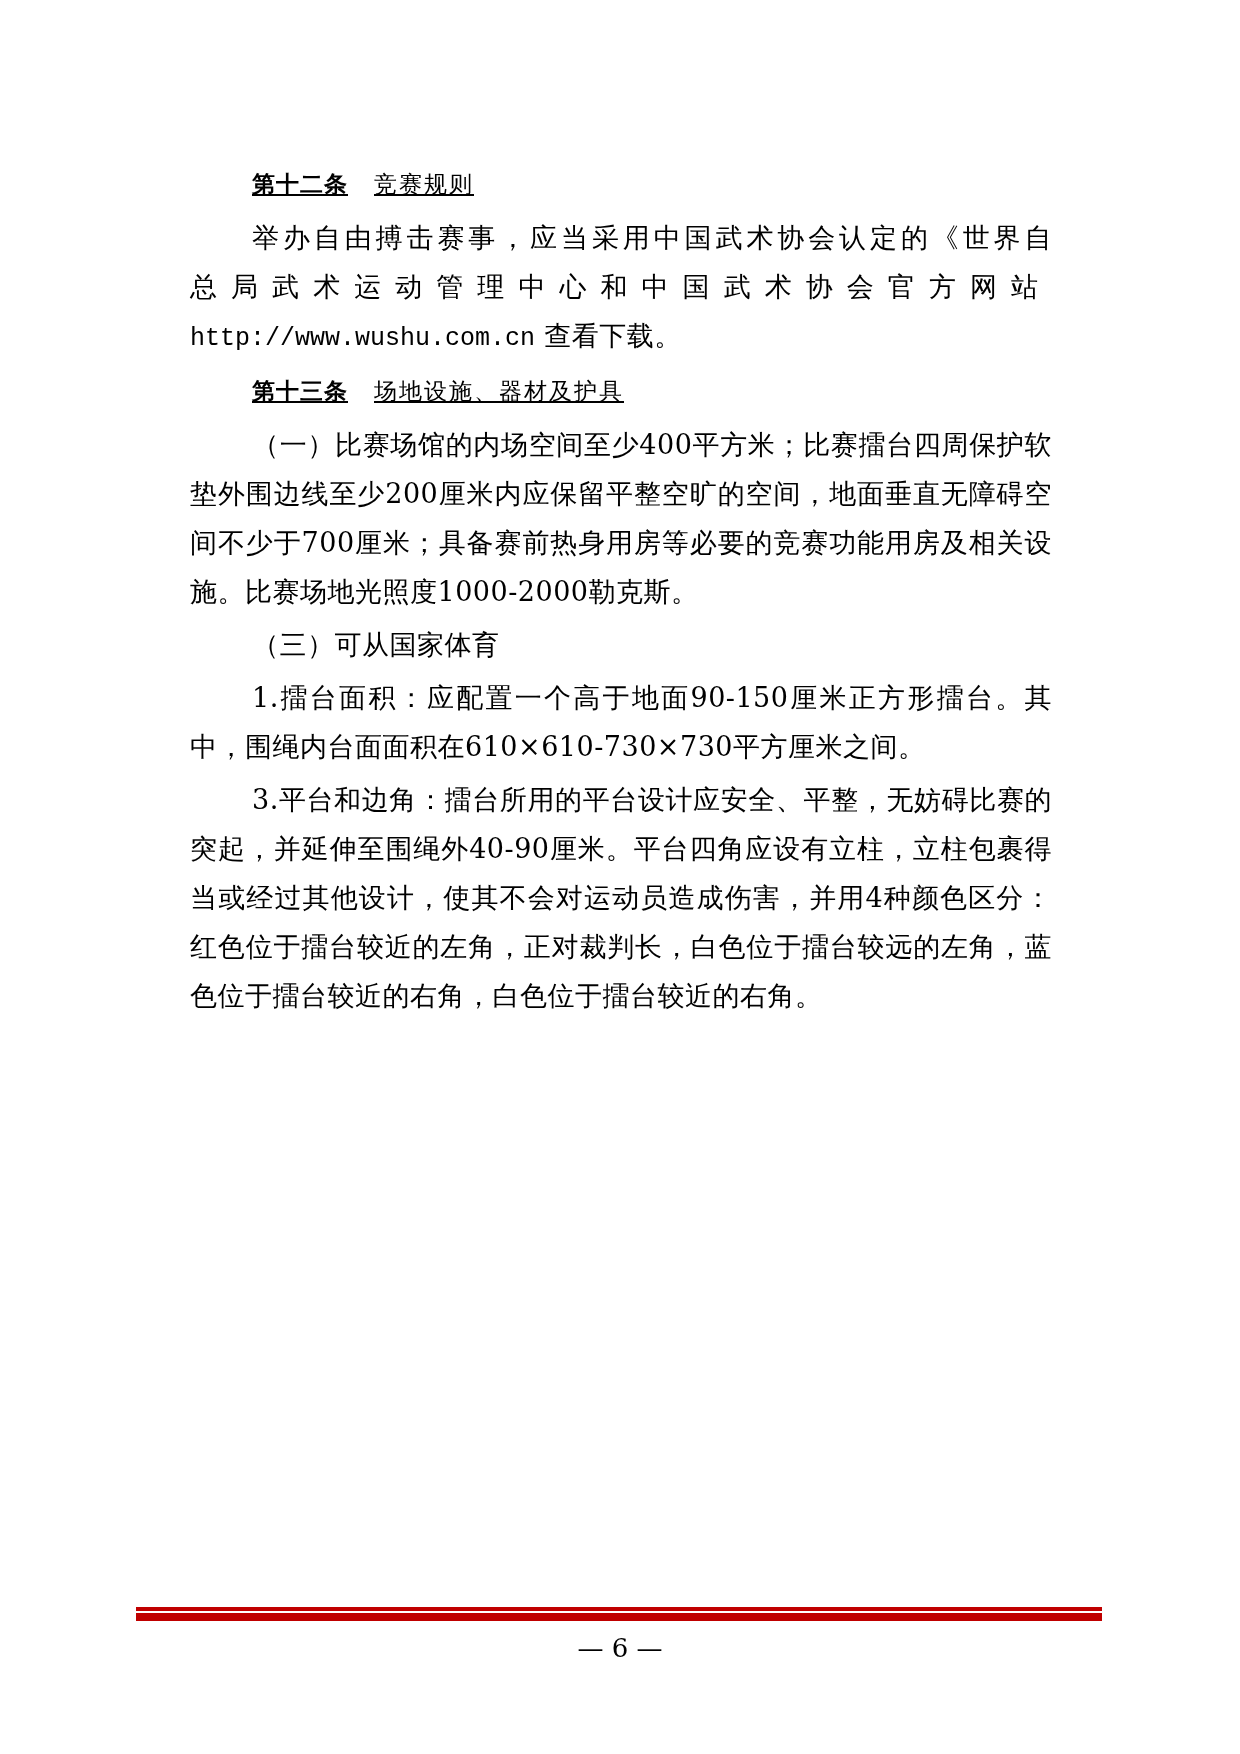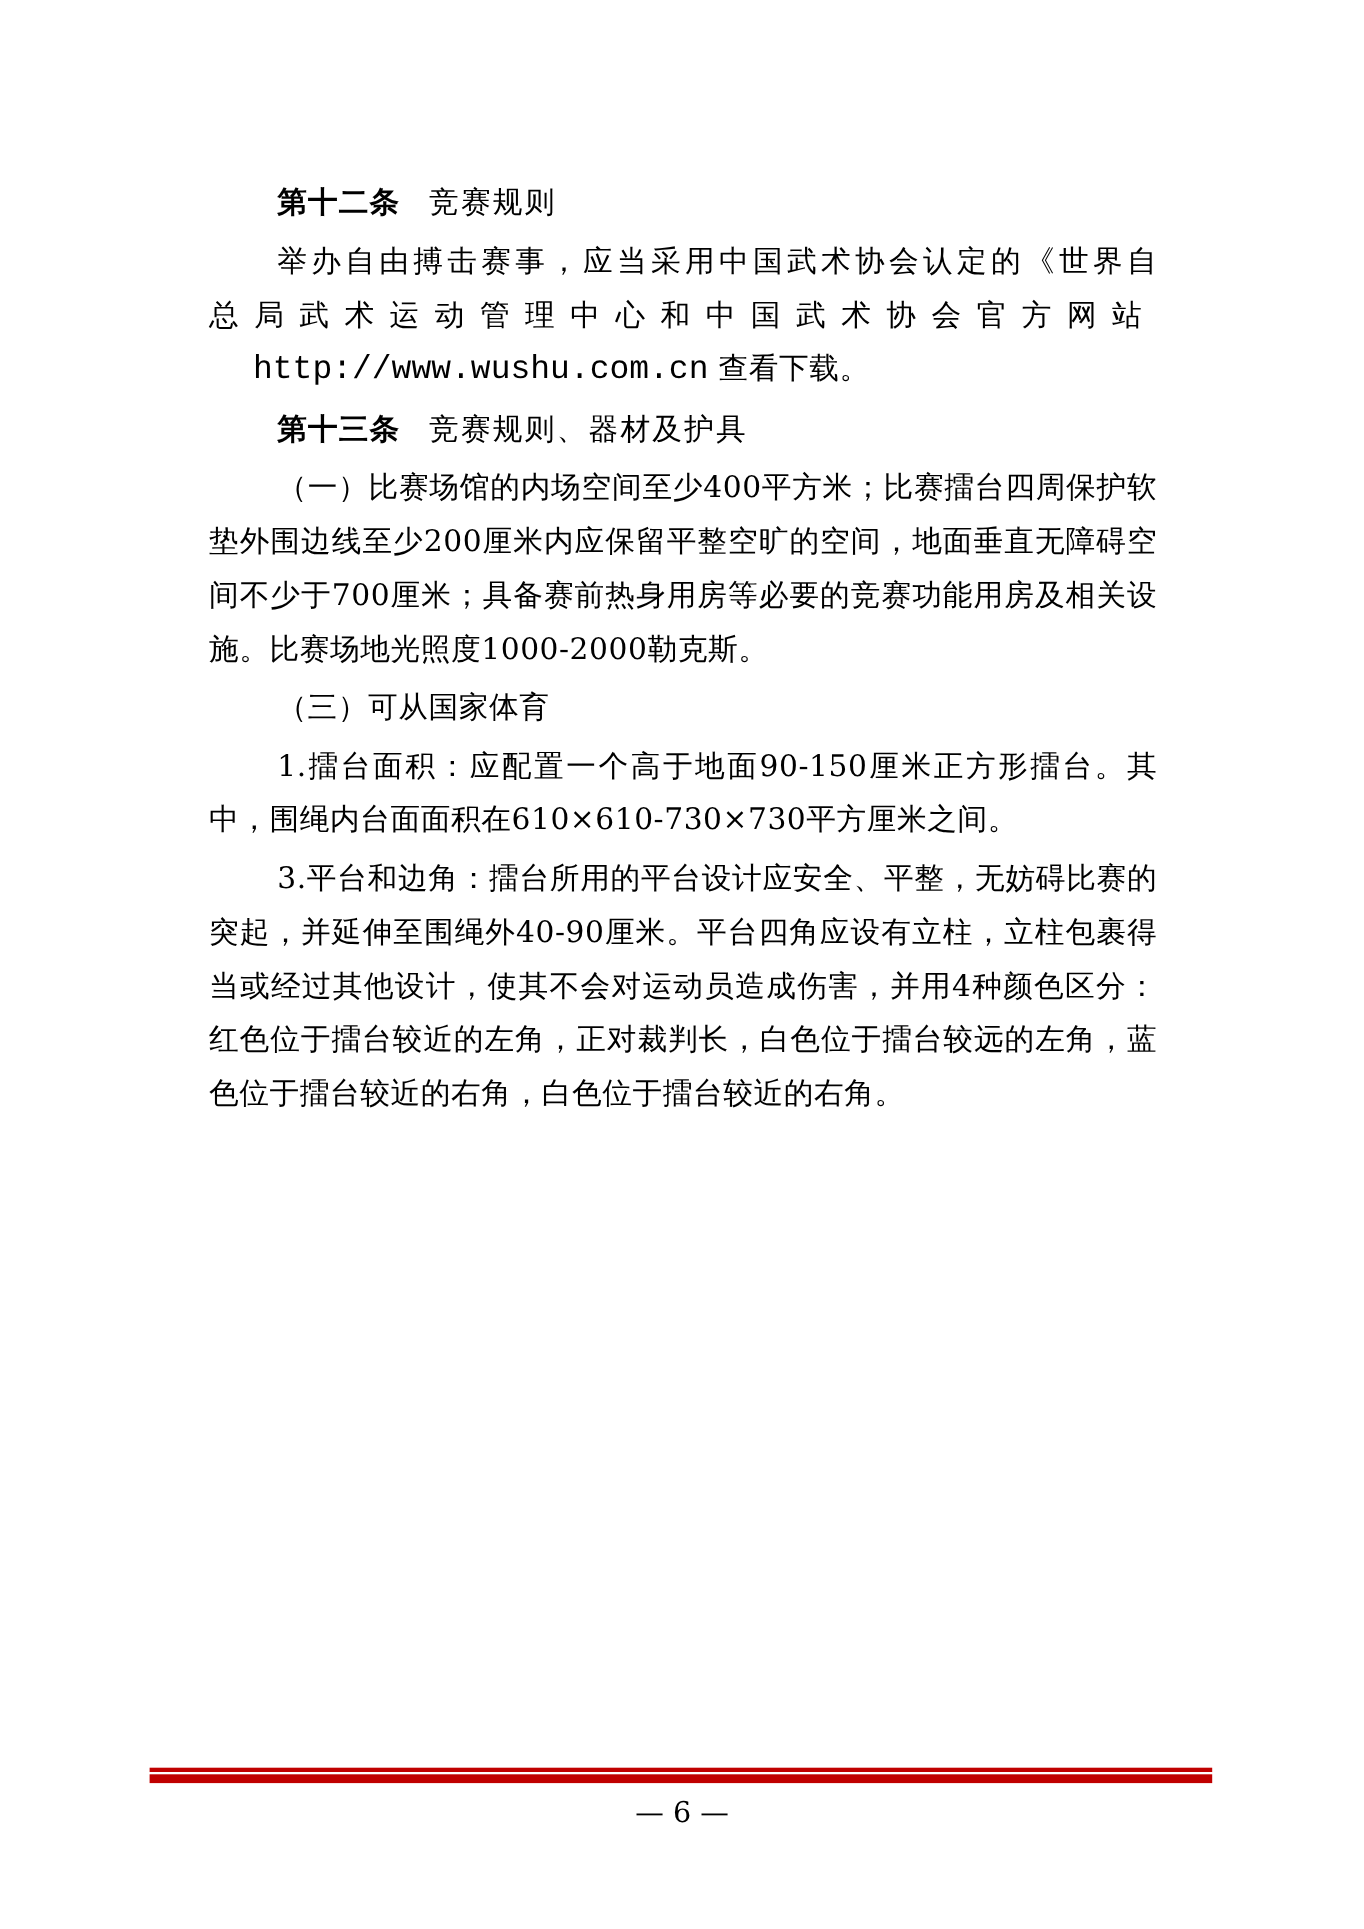--- a/index.html
+++ b/index.html
@@ -3,25 +3,25 @@
 <meta charset="utf-8">
 <style>
   html, body { margin: 0; padding: 0; background: #ffffff; }
   body { width: 1240px; height: 1754px; position: relative; overflow: hidden;
          font-family: "DejaVu Serif", "Liberation Serif", serif; color: #000; }
   .page { position: absolute; left: 0; top: 0; width: 1240px; height: 1754px; }
   .body-text { position: absolute; left: 190px; top: 160px; width: 862px; }
   .p { font-size: 27px; line-height: 49px; margin: 0 0 4px 0; text-align: justify;
        text-align-last: left; letter-spacing: 0.5px; }
   .indent { text-indent: 62px; }
-  .heading { font-size: 27px; line-height: 49px; margin: 0 0 4px 0; text-indent: 62px; }
+  .heading { font-size: 23px; line-height: 49px; margin: 0 0 4px 0; text-indent: 62px; text-decoration: underline; }
   .heading .art { font-family: "DejaVu Sans", "Liberation Sans", sans-serif; font-weight: bold; letter-spacing: 1px; }
   .heading .title { margin-left: 26px; font-weight: normal; letter-spacing: 2px; }
   .spread { text-align: justify; text-align-last: justify; }
-  .mono { font-family: "Liberation Mono", "DejaVu Sans Mono", monospace; font-size: 30px; letter-spacing: 0; margin-left: 40px; }
+  .mono { font-family: "Liberation Mono", "DejaVu Sans Mono", monospace; font-size: 25px; letter-spacing: 0; }
   .rule-wrap { position: absolute; left: 136px; top: 1607px; width: 966px; height: 16px; }
   .rule-top { position: absolute; left: 0; top: 0; width: 100%; height: 4px; }
   .rule-gap { position: absolute; left: 0; top: 4px; width: 100%; height: 2px; background: #fff; }
   .rule-bottom { position: absolute; left: 0; top: 6px; width: 100%; height: 8px; }
   .page-num { position: absolute; left: 0; width: 1240px; top: 1628px; text-align: center;
               font-size: 26px; line-height: 40px; }
 </style>
 </head>
 <body>
 
@@ -33,21 +33,21 @@
     </div>
 
     <p class="p indent spread">举办自由搏击赛事，应当采用中国武术协会认定的《世界自</p>
     <p class="p spread" style="margin-top:-4px;letter-spacing:14px">总局武术运动管理中心和中国武术协会官方网站</p>
     <p class="p" style="margin-top:-4px">
       <span class="mono">http://www.wushu.com.cn</span>
       <span>查看下载。</span>
     </p>
 
     <div class="heading">
-      <span class="art">第十三条</span><span class="title">竞赛规则、器材及护具</span>
+      <span class="art">第十三条</span><span class="title">场地设施、器材及护具</span>
     </div>
 
     <p class="p indent">（一）比赛场馆的内场空间至少400平方米；比赛擂台四周保护软垫外围边线至少200厘米内应保留平整空旷的空间，地面垂直无障碍空间不少于700厘米；具备赛前热身用房等必要的竞赛功能用房及相关设施。比赛场地光照度1000-2000勒克斯。</p>
     <p class="p indent">（三）可从国家体育</p>
     <p class="p indent">1.擂台面积：应配置一个高于地面90-150厘米正方形擂台。其中，围绳内台面面积在610×610-730×730平方厘米之间。</p>
     <p class="p indent">3.平台和边角：擂台所用的平台设计应安全、平整，无妨碍比赛的突起，并延伸至围绳外40-90厘米。平台四角应设有立柱，立柱包裹得当或经过其他设计，使其不会对运动员造成伤害，并用4种颜色区分：红色位于擂台较近的左角，正对裁判长，白色位于擂台较远的左角，蓝色位于擂台较近的右角，白色位于擂台较近的右角。</p>
   </div>
 
   <div class="rule-wrap">
     <div class="rule-top" style="background:#c00000"></div>

